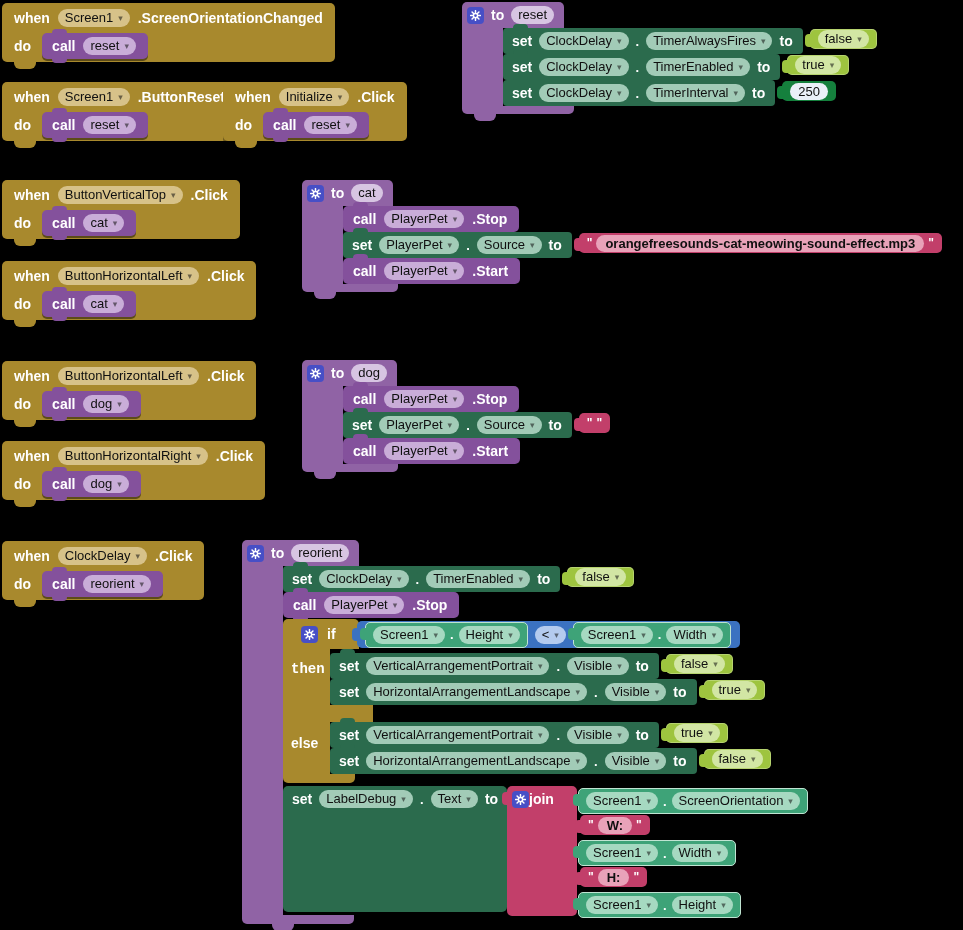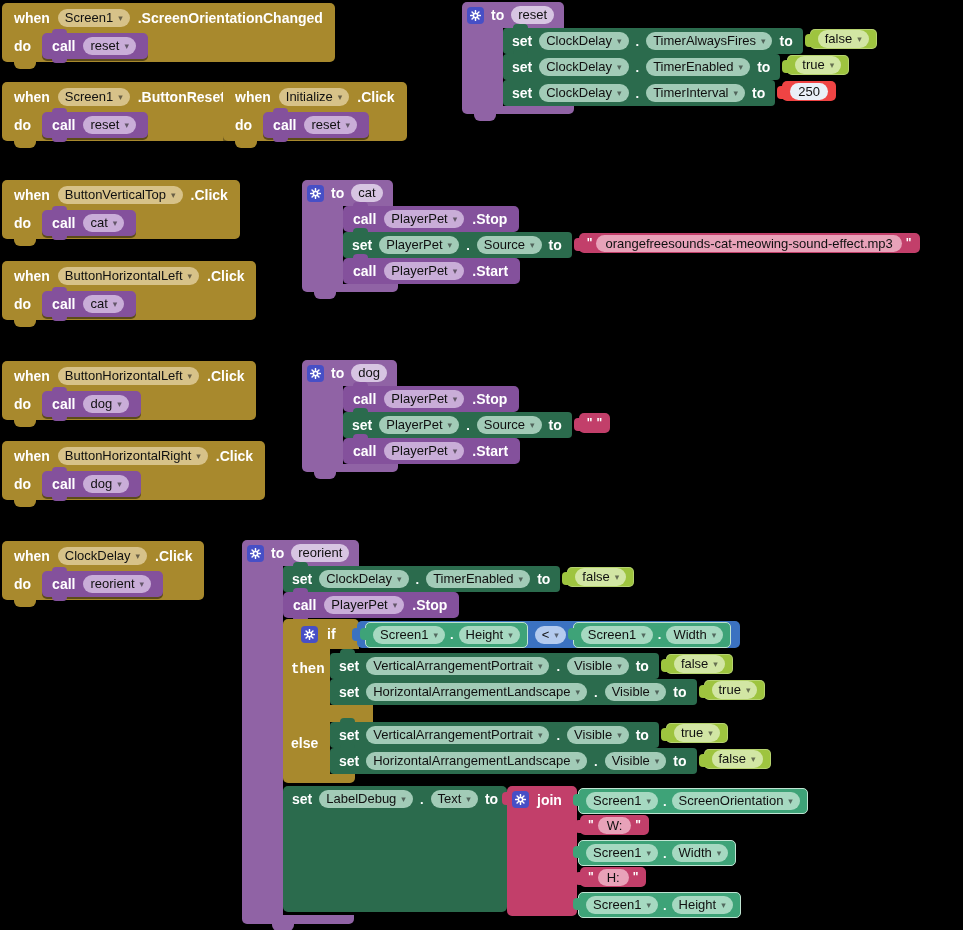--- a/index.html
+++ b/index.html
@@ -48,24 +48,24 @@
   .setrow::before{content:"";position:absolute;top:-4px;left:10px;width:15px;height:4px;
        background:#2B6B4D;border-radius:6px 6px 0 0;}
   .setrow::after{content:"";position:absolute;bottom:-4px;left:10px;width:15px;height:4px;
        background:#2B6B4D;border-radius:0 0 6px 6px;}
   
   .vblk{position:relative;display:inline-flex;align-items:center;gap:4px;height:20px;margin-top:1px;
        border-radius:5px;padding:0 8px;margin-left:7px;}
   .vblk::before{content:"";position:absolute;left:-5px;top:5px;width:7px;height:13px;
        background:inherit;border-radius:4px 0 0 4px;}
   .vblk.logic{background:#9EC43F;box-shadow:inset 0 0 0 1px rgba(255,255,255,.25);}
-  .vblk.math{background:#ef4444;}
+  .vblk.math{background:#15803d;}
   .vblk.str{background:#C23F6A;}
   .mfield{background:#EAF0F8;border-radius:9px;padding:1px 8px;font-size:13px;color:#101010;}
-  .sfield{background:#E8A2B9;border-radius:9px;padding:1px 9px;font-size:13px;color:#101010;white-space:nowrap;}
+  .sfield{background:#E8A2B9;border-radius:9px;padding:1px 9px;font-size:13px;color:#101010;white-space:nowrap;font-weight:bold;}
   .q{color:#fff;font-weight:bold;font-size:12px;}
   
   .getter{position:relative;display:inline-flex;align-items:center;gap:5px;background:#3EA378;
        border:1px solid #BFE4D2;height:24px;border-radius:5px;padding:0 7px;}
   .getter::before{content:"";position:absolute;left:-6px;top:5px;width:7px;height:12px;
        background:inherit;border-radius:4px 0 0 4px;}
   .dot{color:#fff;font-weight:bold;font-size:13px;}
   
   .ifhead{position:absolute;display:flex;align-items:center;gap:9px;background:#A8892D;
        border-radius:5px 5px 0 0;width:76px;height:30px;padding-left:18px;box-sizing:border-box;}
@@ -76,21 +76,21 @@
   .cond{position:absolute;display:inline-flex;align-items:center;gap:7px;background:#3B72C1;
        height:27px;border-radius:5px;padding:0 9px 0 8px;}
   .cond::before{content:"";position:absolute;left:-5px;top:7px;width:7px;height:13px;
        background:#3B72C1;border-radius:4px 0 0 4px;}
   
   .bigset{position:absolute;background:#2B6B4D;border-radius:5px;}
   .bigset .r{display:flex;align-items:center;gap:7px;height:26px;padding-left:9px;white-space:nowrap;}
   .joinblk{position:absolute;background:#C23F6A;border-radius:5px;}
   .joinblk::before{content:"";position:absolute;left:-5px;top:6px;width:7px;height:13px;
        background:#C23F6A;border-radius:4px 0 0 4px;}
-  .joinblk .r{display:flex;align-items:center;gap:8px;padding:5px 0 0 5px;}
+  .joinblk .r{display:flex;align-items:flex-start;gap:0;padding:5px 0 0 5px;}
 </style>
 </head>
 <body>
 
 <div class="blk ev" style="left:2px;top:3px;">
   <div class="r1">
     <span class="kw">when</span>
     <span class="dd tan">
         <span>Screen1</span>
       </span>

